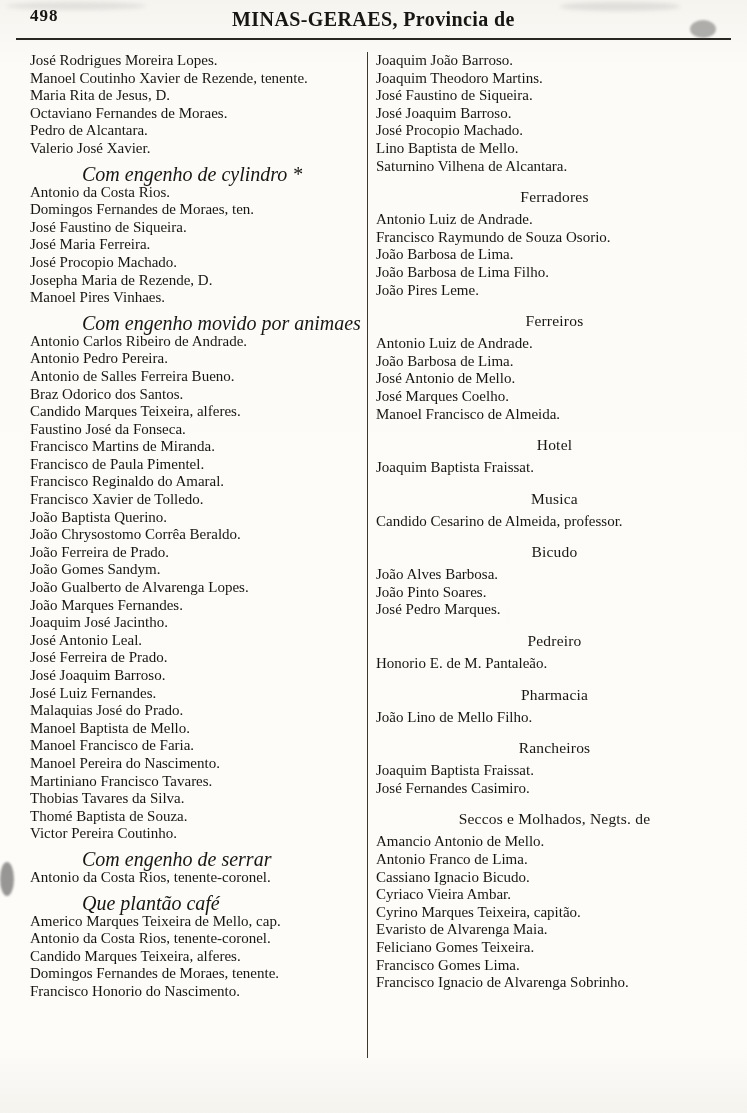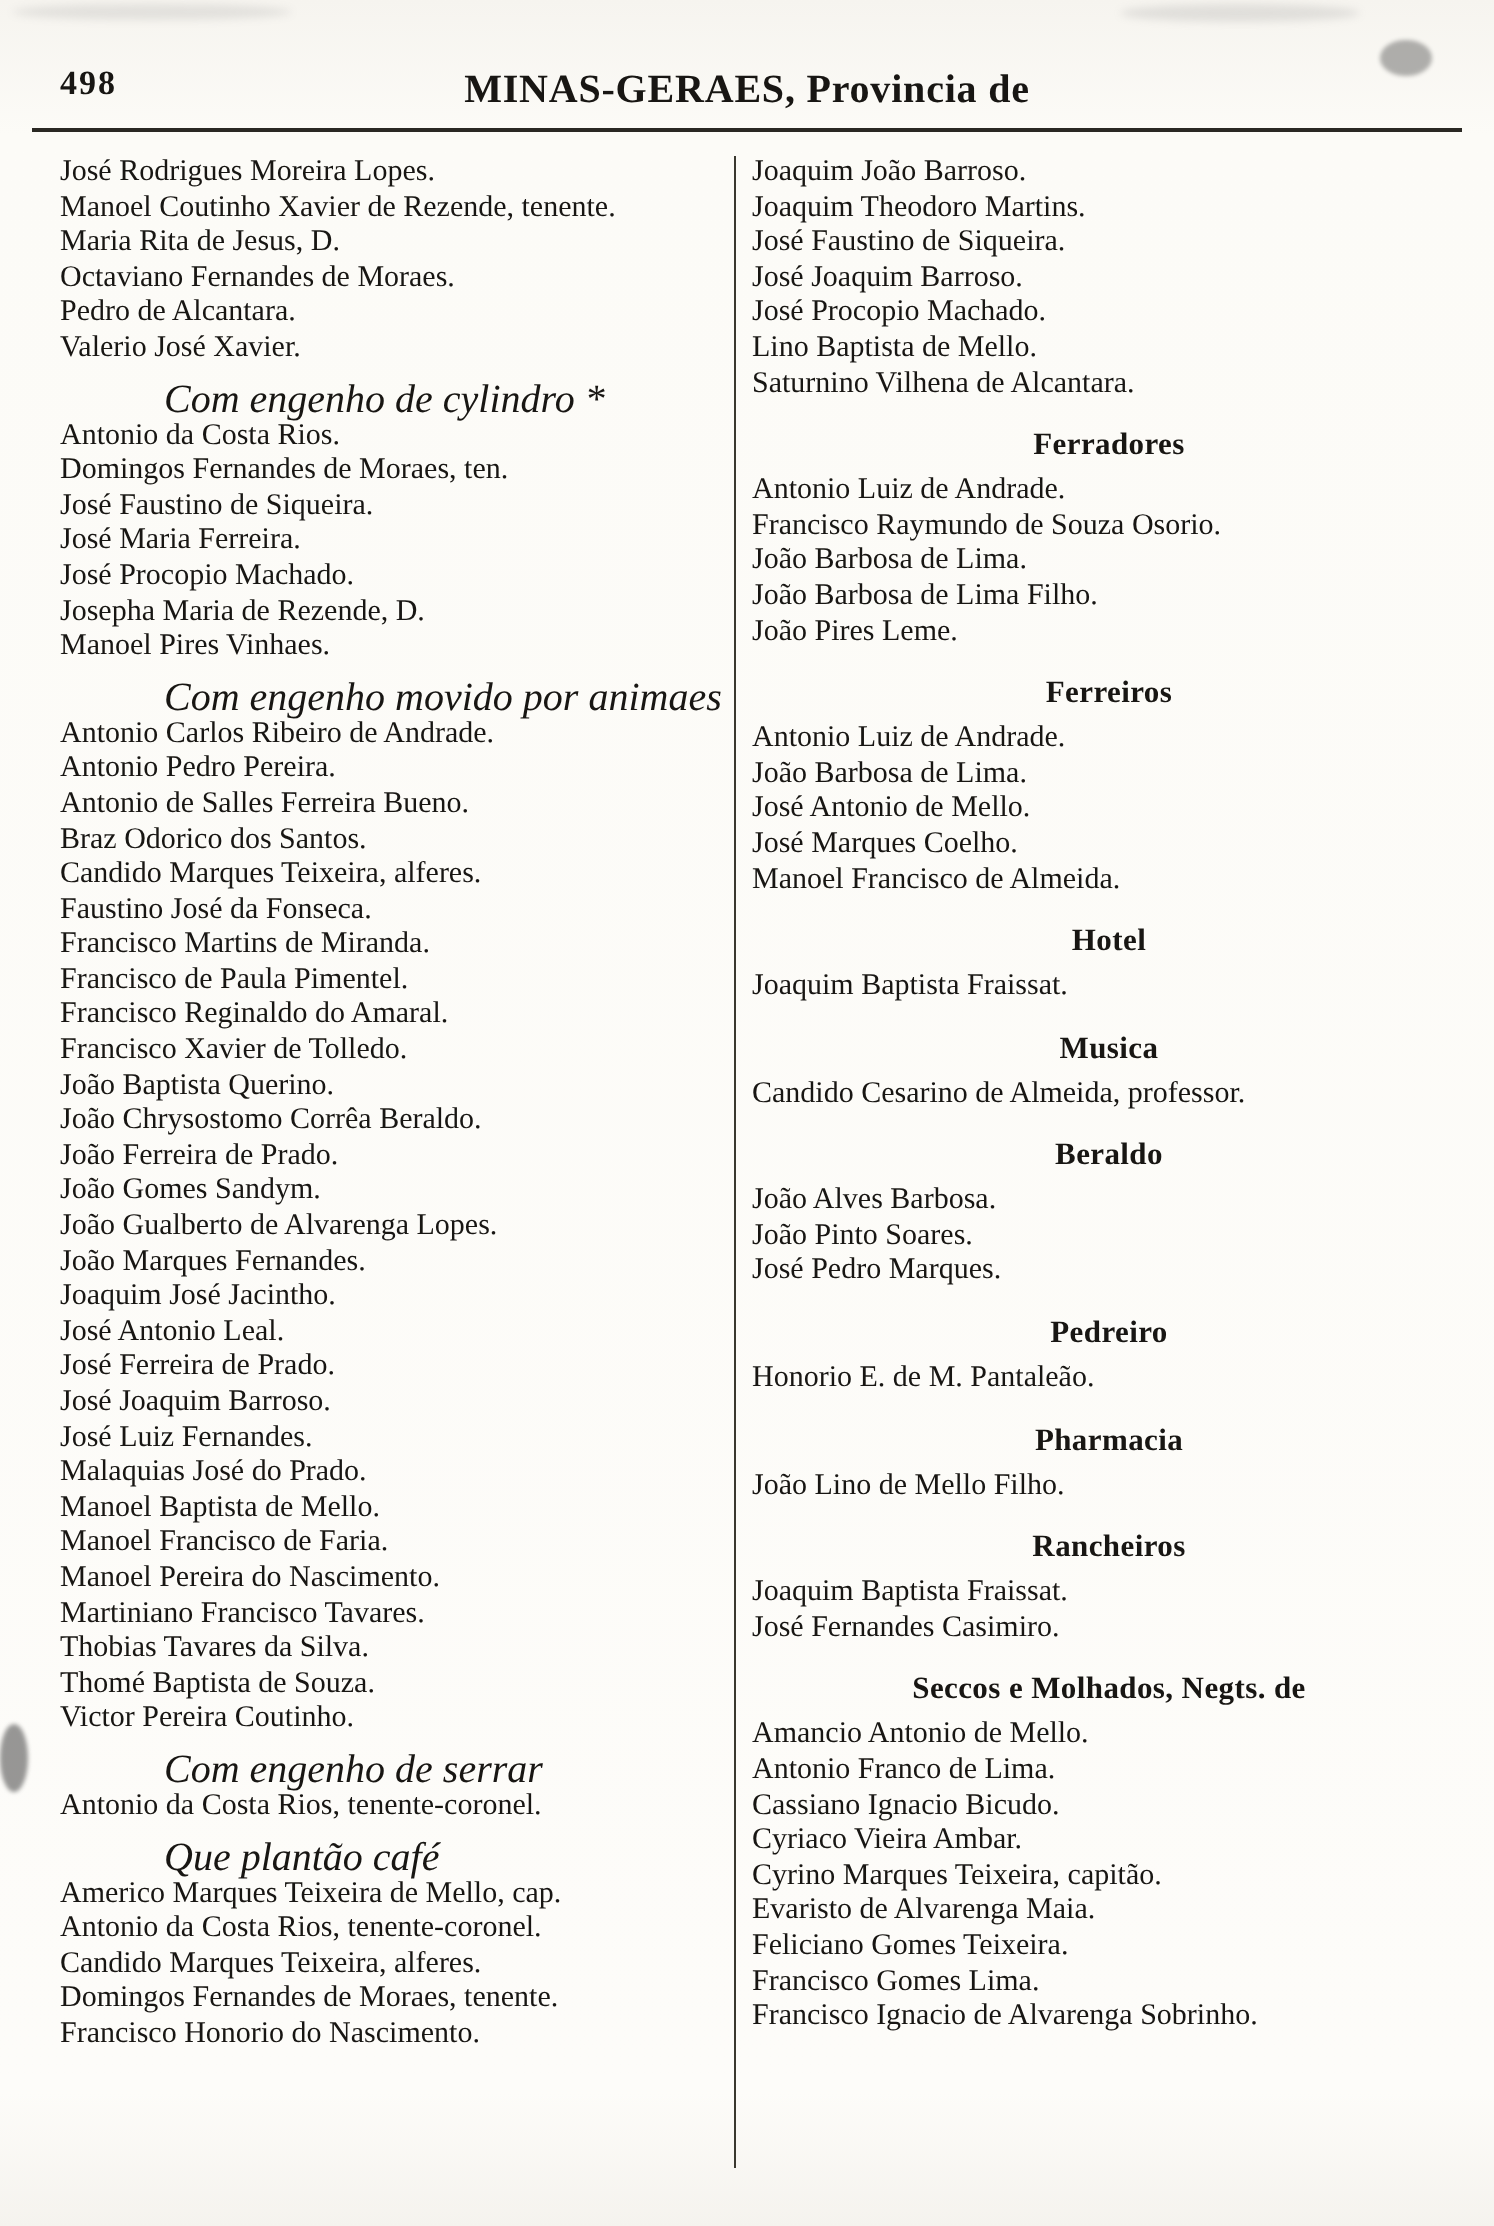--- a/index.html
+++ b/index.html
@@ -14,21 +14,21 @@
   }
   .page { position: absolute; inset: 0; }
 
   
   .smudge { position: absolute; background: #888; opacity: .25; filter: blur(2px); border-radius: 50%; }
   .smudge-a { left: 6px;  top: 2px;  width: 140px; height: 8px; opacity: .18; }
   .smudge-b { left: 560px; top: 2px; width: 120px; height: 9px; opacity: .2; }
   .smudge-c { left: 690px; top: 20px; width: 26px; height: 18px; opacity: .45; filter: blur(1px); background:#555; }
   .smudge-d { left: 0px; top: 862px; width: 14px; height: 34px; opacity: .55; filter: blur(1px); background:#444; }
 
-  .header { position: relative; height: 34px; margin-top: 26px; }
+  .header { position: relative; height: 34px; }
   .page-number {
     position: absolute; left: 30px; top: 6px;
     font-size: 17px; font-weight: bold; letter-spacing: 1px;
   }
   .header-title {
     text-align: center; font-size: 20px; font-weight: bold;
     letter-spacing: .4px; padding-top: 8px;
   }
   .rule {
     border: 0; border-top: 2.5px solid #2a2823;
@@ -54,21 +54,21 @@
   }
 
   .section-heading { font-size: 20px; line-height: 18px; }
   .section-heading.italic {
     font-style: italic;
     padding-left: 52px;
     margin-top: 7px;
     margin-bottom: 1px;
   }
   .section-heading.bold {
-    font-weight: bold;
+    font-weight: normal;
     text-align: center;
     font-size: 15.5px;
     margin-top: 13px;
     margin-bottom: 5px;
     letter-spacing: .2px;
   }
   .list-section.first { margin-top: 0; }
 </style>
 </head>
 <body>
@@ -180,21 +180,21 @@
         </section>
         <section class="list-section">
           <div class="section-heading bold">Hotel</div>
           <div class="entry">Joaquim Baptista Fraissat.</div>
         </section>
         <section class="list-section">
           <div class="section-heading bold">Musica</div>
           <div class="entry">Candido Cesarino de Almeida, professor.</div>
         </section>
         <section class="list-section">
-          <div class="section-heading bold">Beraldo</div>
+          <div class="section-heading bold">Bicudo</div>
           <div class="entry">João Alves Barbosa.</div>
           <div class="entry">João Pinto Soares.</div>
           <div class="entry">José Pedro Marques.</div>
         </section>
         <section class="list-section">
           <div class="section-heading bold">Pedreiro</div>
           <div class="entry">Honorio E. de M. Pantaleão.</div>
         </section>
         <section class="list-section">
           <div class="section-heading bold">Pharmacia</div>

